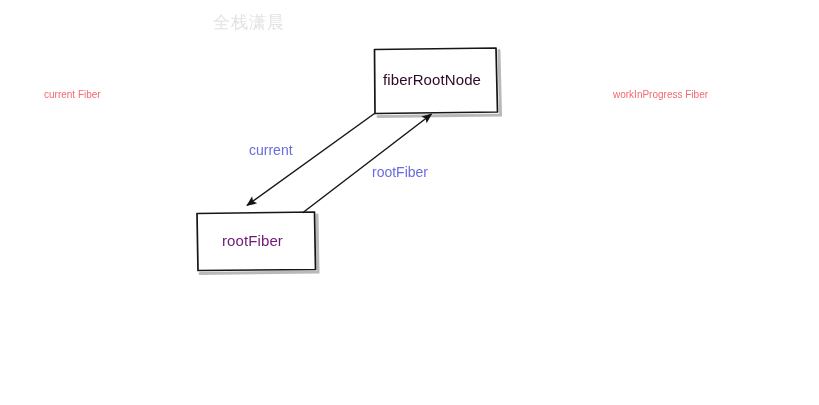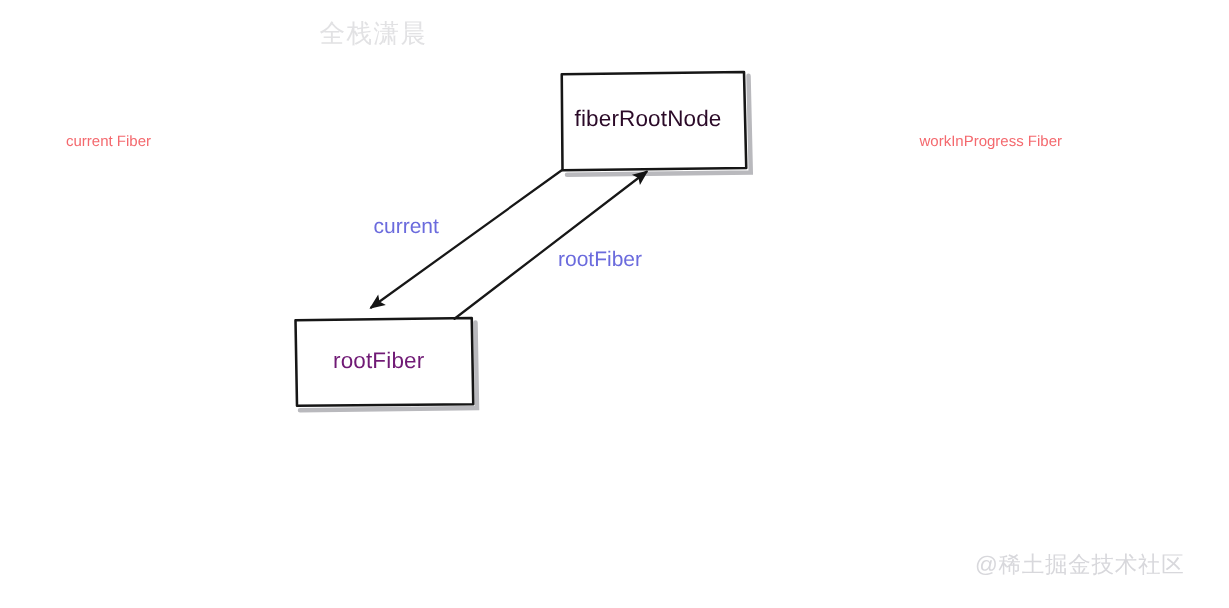--- a/index.html
+++ b/index.html
@@ -123,15 +123,14 @@
   <div class="side-label right">workInProgress Fiber</div>
 
   <div class="node-label fiber-root">fiberRootNode</div>
 
   <div class="node-label root-fiber">rootFiber</div>
 
   <div class="edge-label current">current</div>
 
   <div class="edge-label state-node">rootFiber</div>
 
-  <div class="watermark bottom">@稀土掘金技术社区</div>
 
 </div>
 
 </body></html>

